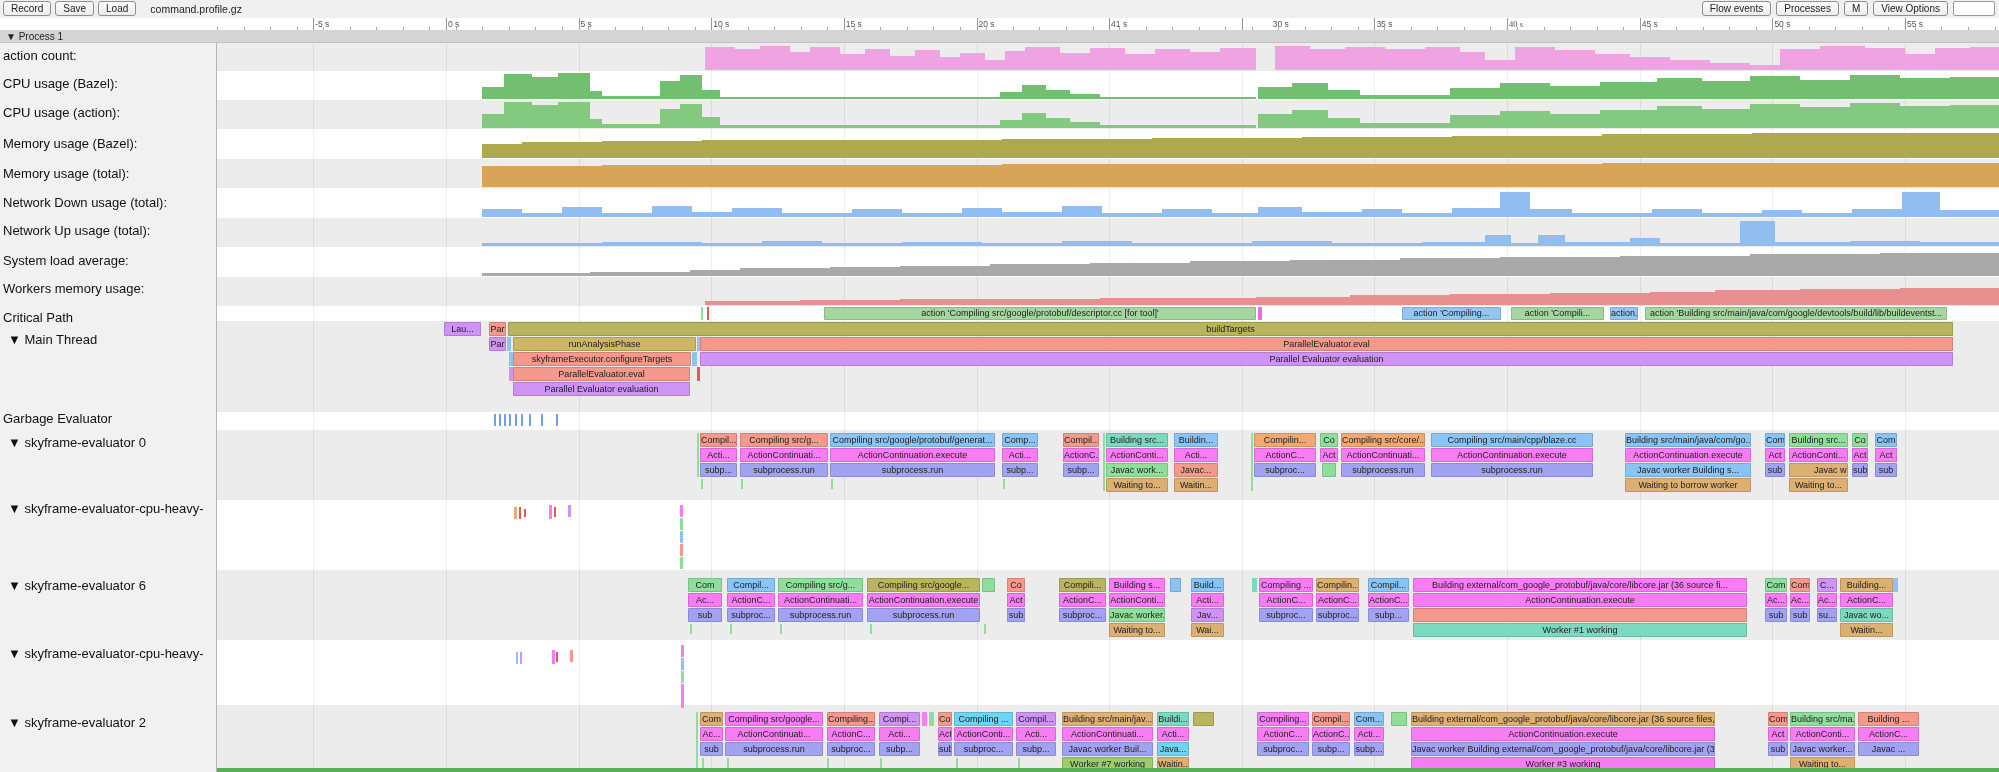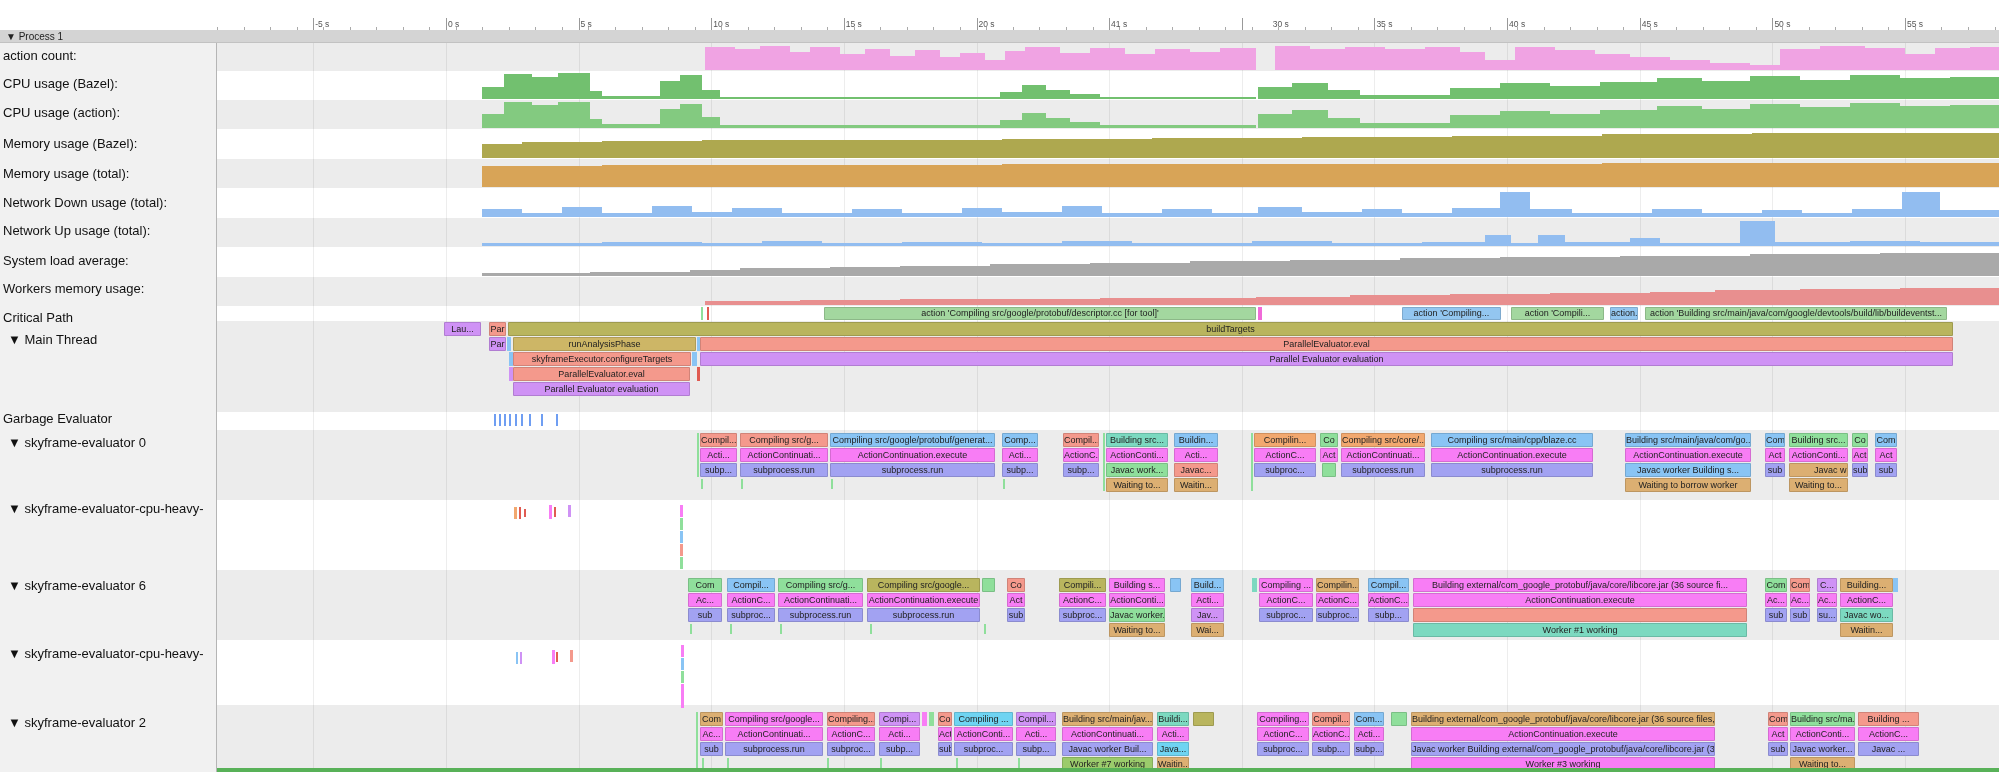--- a/index.html
+++ b/index.html
@@ -36,20 +36,35 @@
   #labelcol{position:absolute;left:0;top:43px;width:216px;height:729px;background:#f1f1f1;
             border-right:1px solid #b5b5b5;z-index:5;}
   .side-label{position:absolute;z-index:6;font-size:13px;color:#111;white-space:nowrap;}
   #bottomstrip{position:absolute;z-index:7;}
 </style>
 </head>
 <body>
 
 <div id="app">
 
+  <div id="toolbar">
+    <div class="tb-left">
+      <button class="tb-btn">Record</button>
+      <button class="tb-btn">Save</button>
+      <button class="tb-btn">Load</button>
+      <span id="filename">command.profile.gz</span>
+    </div>
+    <div class="tb-right">
+      <button class="tb-btn">Flow events</button>
+      <button class="tb-btn">Processes</button>
+      <button class="tb-btn">M</button>
+      <button class="tb-btn">View Options</button>
+      <span id="filterbox"></span>
+    </div>
+  </div>
 
   <div id="ruler">
       <div class="rt-minor" style="left: 217px;"></div>
       <div class="rt-minor" style="left: 243.5px;"></div>
       <div class="rt-minor" style="left: 270.1px;"></div>
       <div class="rt-minor" style="left: 296.6px;"></div>
       <div class="rt-minor" style="left: 323.1px;"></div>
       <div class="rt-minor" style="left: 349.6px;"></div>
       <div class="rt-minor" style="left: 376.2px;"></div>
       <div class="rt-minor" style="left: 402.7px;"></div>
@@ -125,21 +140,21 @@
       <div class="rt-label" style="left: 845.8px;">15 s</div>
       <div class="rt-major" style="left: 976.5px;"></div>
       <div class="rt-label" style="left: 978.5px;">20 s</div>
       <div class="rt-major" style="left: 1109.1px;"></div>
       <div class="rt-label" style="left: 1111.1px;">41 s</div>
       <div class="rt-major" style="left: 1241.8px;"></div>
       <div class="rt-label" style="left: 1243.8px; margin-left: 29px;">30 s</div>
       <div class="rt-major" style="left: 1374.4px;"></div>
       <div class="rt-label" style="left: 1376.4px;">35 s</div>
       <div class="rt-major" style="left: 1507.1px;"></div>
-      <div class="rt-label" style="left: 1509.1px;">40 s</div>
+      <div class="rt-label" style="left: 1509.1px; font-family: Liberation Serif, serif;">40 s</div>
       <div class="rt-major" style="left: 1639.7px;"></div>
       <div class="rt-label" style="left: 1641.7px;">45 s</div>
       <div class="rt-major" style="left: 1772.4px;"></div>
       <div class="rt-label" style="left: 1774.4px;">50 s</div>
       <div class="rt-major" style="left: 1905px;"></div>
       <div class="rt-label" style="left: 1907px;">55 s</div>
     </div>
 
   <div id="prochdr">▼ Process 1</div>
 

